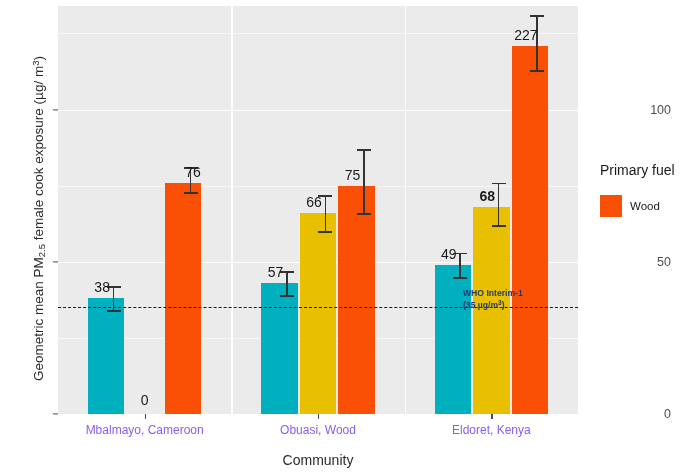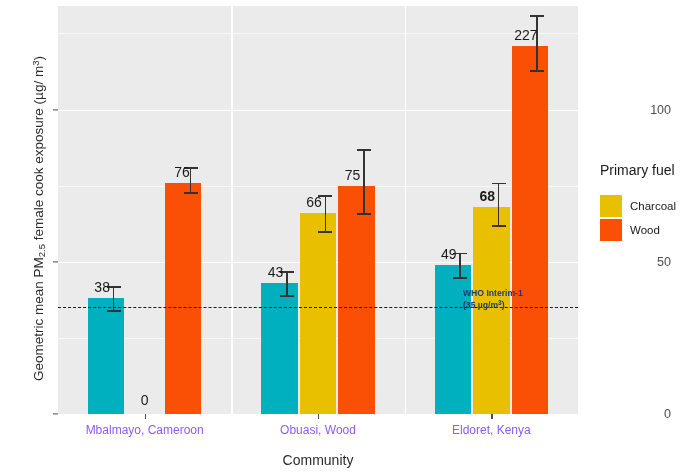--- a/index.html
+++ b/index.html
@@ -213,26 +213,26 @@
         <div class="bar" style="left: 29.9167px; width: 36.5px; height: 115.701px; background: rgb(0, 176, 190);"></div>
         <div class="errbar-line" style="left: 54.7367px; top: 280.119px; height: 24.3582px;"></div>
         <div class="errbar-cap" style="left: 48.5367px; top: 280.119px; width: 14px;"></div>
         <div class="errbar-cap" style="left: 48.5367px; top: 304.478px; width: 14px;"></div>
         <div class="bar-label" style="left: 44.1667px; top: 273.299px;">38</div>
         <div class="bar-label" style="left: 86.6667px; top: 386px;">0</div>
         <div class="bar" style="left: 106.917px; width: 36.5px; height: 231.403px; background: rgb(250, 80, 5);"></div>
         <div class="errbar-line" style="left: 131.737px; top: 161.373px; height: 24.3582px;"></div>
         <div class="errbar-cap" style="left: 125.537px; top: 161.373px; width: 14px;"></div>
         <div class="errbar-cap" style="left: 125.537px; top: 185.731px; width: 14px;"></div>
-        <div class="bar-label" style="left: 124px; top: 157.597px;">76</div>
+        <div class="bar-label" style="left: 135px; top: 157.597px;">76</div>
         <div class="bar" style="left: 203.25px; width: 36.5px; height: 130.925px; background: rgb(0, 176, 190);"></div>
         <div class="errbar-line" style="left: 228.07px; top: 264.896px; height: 24.3582px;"></div>
         <div class="errbar-cap" style="left: 221.87px; top: 264.896px; width: 14px;"></div>
         <div class="errbar-cap" style="left: 221.87px; top: 289.254px; width: 14px;"></div>
-        <div class="bar-label" style="left: 217.5px; top: 258.075px;">43</div>
+        <div class="bar-label" style="left: 217.5px; top: 258.075px;">57</div>
         <div class="bar" style="left: 241.75px; width: 36.5px; height: 200.955px; background: rgb(232, 192, 0);"></div>
         <div class="errbar-line" style="left: 266.57px; top: 188.776px; height: 36.5373px;"></div>
         <div class="errbar-cap" style="left: 260.37px; top: 188.776px; width: 14px;"></div>
         <div class="errbar-cap" style="left: 260.37px; top: 225.313px; width: 14px;"></div>
         <div class="bar-label" style="left: 256px; top: 188.045px;">66</div>
         <div class="bar" style="left: 280.25px; width: 36.5px; height: 228.358px; background: rgb(250, 80, 5);"></div>
         <div class="errbar-line" style="left: 305.07px; top: 143.104px; height: 63.9403px;"></div>
         <div class="errbar-cap" style="left: 298.87px; top: 143.104px; width: 14px;"></div>
         <div class="errbar-cap" style="left: 298.87px; top: 207.045px; width: 14px;"></div>
         <div class="bar-label" style="left: 294.5px; top: 160.642px;">75</div>
@@ -266,23 +266,19 @@
       <div class="xtick-mark" style="left: 491.333px;"></div>
       <div class="xtick-label" style="left: 491.333px;">Eldoret, Kenya</div>
     </div>
 
   <div class="xtitle">Community</div>
 
   <div class="legend">
     <div class="legend-title">Primary fuel</div>
     <div id="legend-items">
         <div class="legend-row">
-          <span class="legend-swatch" style="background: rgb(232, 192, 0);"></span>
-          <span class="legend-label">Charcoal</span>
-        </div>
-        <div class="legend-row">
           <span class="legend-swatch" style="background: rgb(250, 80, 5);"></span>
           <span class="legend-label">Wood</span>
         </div>
       </div>
   </div>
 
 </div>
 
 </body></html>

